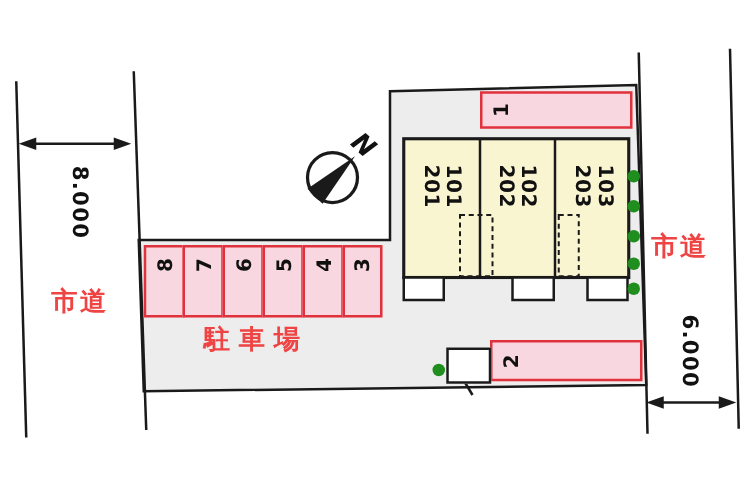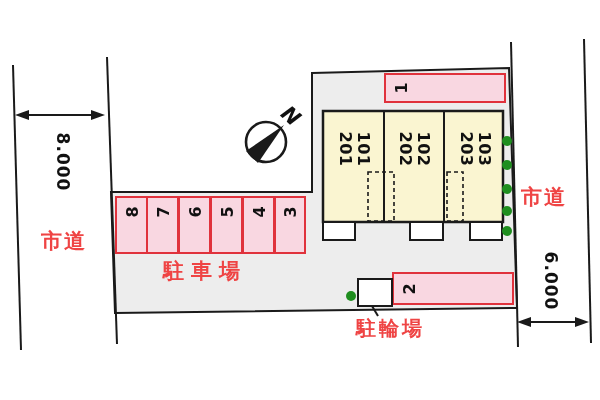--- a/index.html
+++ b/index.html
@@ -133,16 +133,15 @@
   <div class="unit-label" style="left:475px;top:149px;">
     <div>103</div>
     <div>203</div>
   </div>
 
   <div class="abs jp road-label lbl-road-left">市道</div>
   <div class="abs jp road-label lbl-road-right">市道</div>
   <div class="abs dim-text dim-left">8.000</div>
   <div class="abs dim-text dim-right">6.000</div>
   <div class="abs jp lbl-parking">駐車場</div>
-  <div class="abs jp lbl-bicycle">駐輪場</div>
   <div class="north-n">N</div>
 
 </div>
 
 </body></html>

